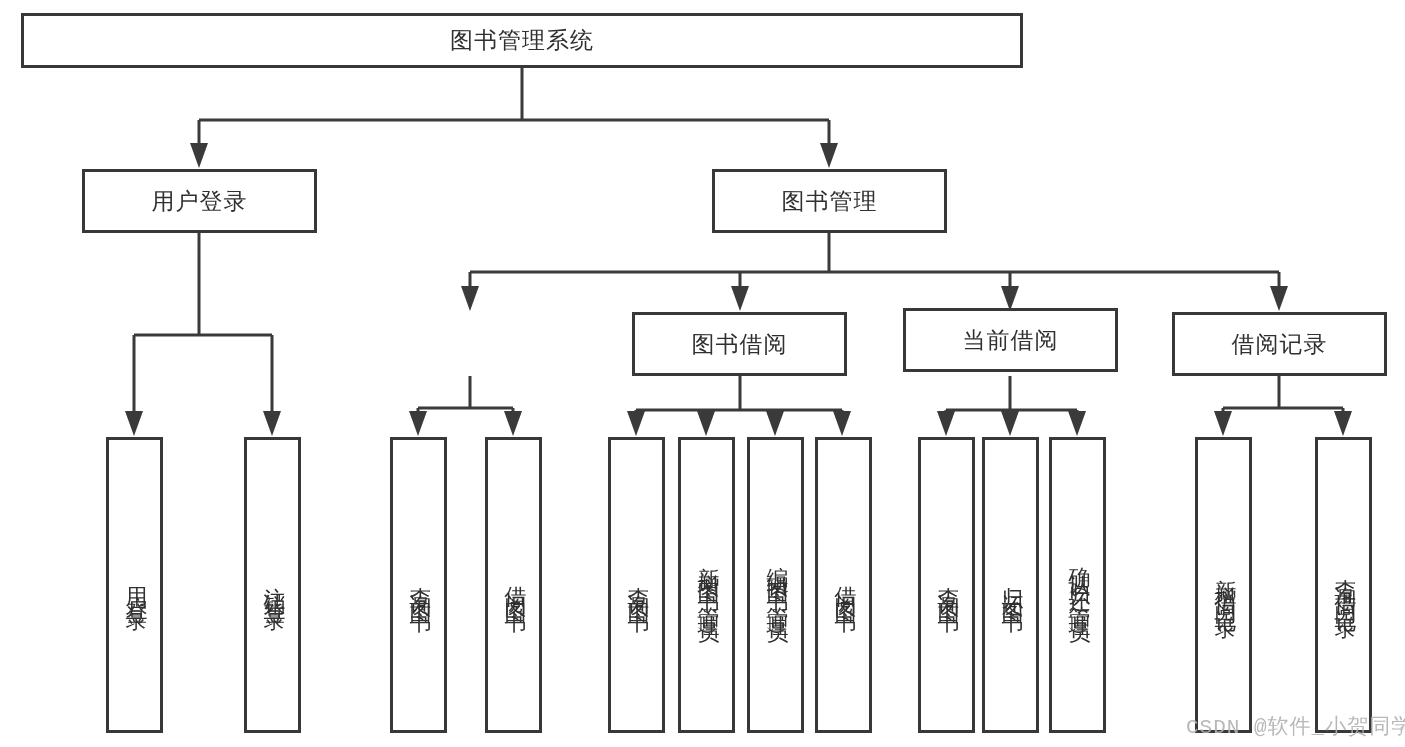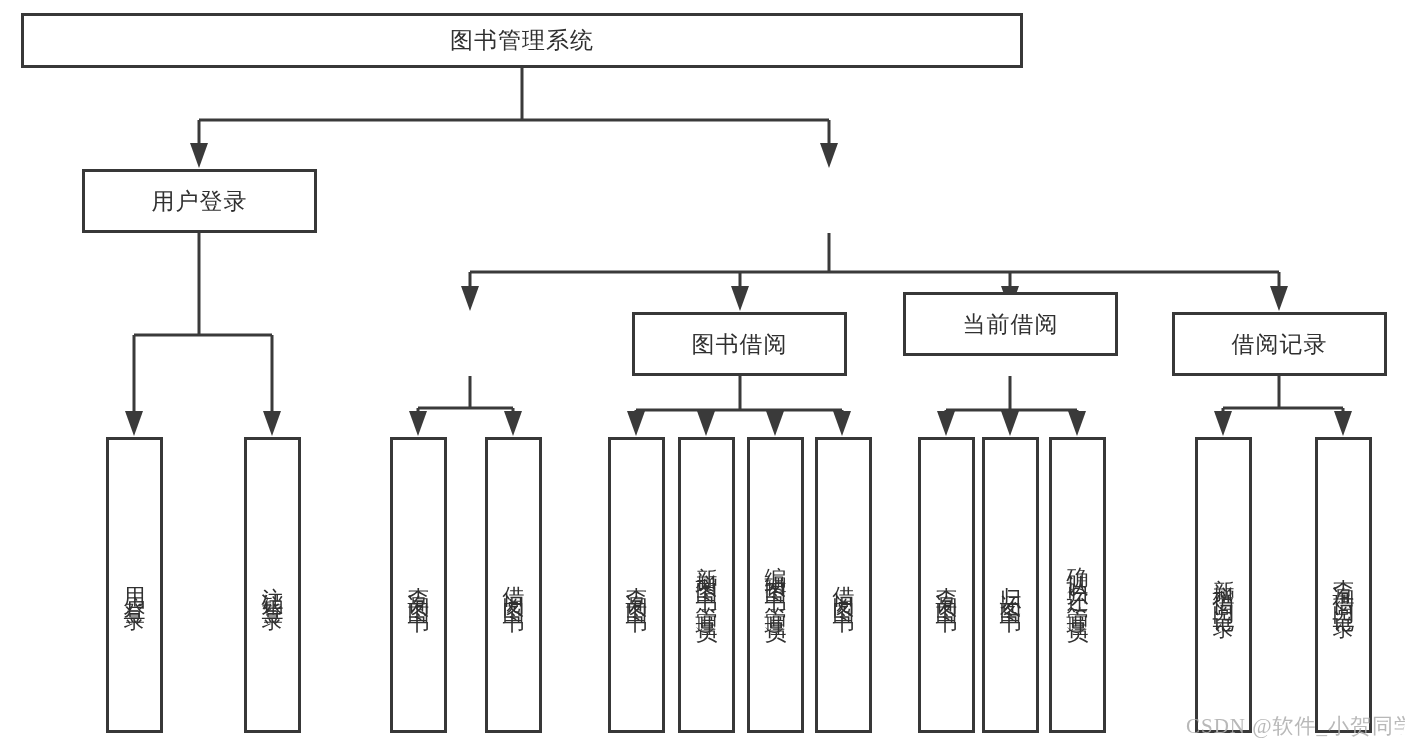--- a/index.html
+++ b/index.html
@@ -1,20 +1,20 @@
 <!DOCTYPE html>
 <html><head>
 <meta charset="utf-8">
 <style>
   html,body{margin:0;padding:0;background:#ffffff;}
   #canvas{
     position:relative;
     width:1405px;height:747px;
     background:#ffffff;
-    font-family:Liberation Serif, serif;
+    font-family:Liberation Mono, monospace;
     overflow:hidden;
     border-radius:26px;
   }
   #wires{position:absolute;left:0;top:0;z-index:1;}
   .box{
     position:absolute;
     box-sizing:border-box;
     border:3px solid #383838;
     background:#ffffff;
     display:flex;align-items:center;justify-content:center;
@@ -91,23 +91,24 @@
       <polygon points="1001,411 1019,411 1010,436"></polygon>
       <polygon points="1068,411 1086,411 1077,436"></polygon>
       <polygon points="1214,411 1232,411 1223,436"></polygon>
       <polygon points="1334,411 1352,411 1343,436"></polygon>
     </g>
   </svg>
 
   <div class="box" style="left:21px;top:13px;width:1002px;height:55px;">图书管理系统</div>
 
   <div class="box" style="left:82px;top:169px;width:235px;height:64px;">用户登录</div>
+  <div class="box" style="left:712px;top:169px;width:235px;height:64px;">图书管理</div>
 
   <div class="box" style="left:632px;top:312px;width:215px;height:64px;">图书借阅</div>
-  <div class="box" style="left:903px;top:292px;width:215px;height:64px;text-align:center;">当前借阅</div>
+  <div class="box" style="left:903px;top:308px;width:215px;height:64px;text-align:center;">当前借阅</div>
   <div class="box" style="left:1172px;top:312px;width:215px;height:64px;">借阅记录</div>
 
   <div class="vbox" style="left:106px;top:437px;width:57px;height:296px;">用户登录</div>
   <div class="vbox" style="left:244px;top:437px;width:57px;height:296px;">注销登录</div>
 
   <div class="vbox" style="left:390px;top:437px;width:57px;height:296px;">查询图书</div>
   <div class="vbox" style="left:485px;top:437px;width:57px;height:296px;">借阅图书</div>
 
   <div class="vbox" style="left:608px;top:437px;width:57px;height:296px;">查询图书</div>
   <div class="vbox" style="left:678px;top:437px;width:57px;height:296px;">新增图书（管理员）</div>

